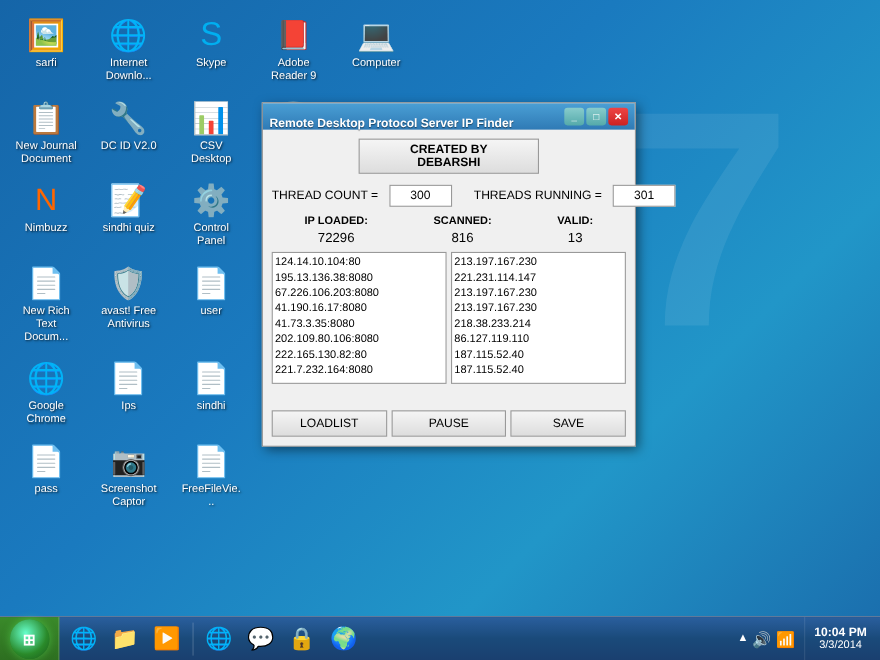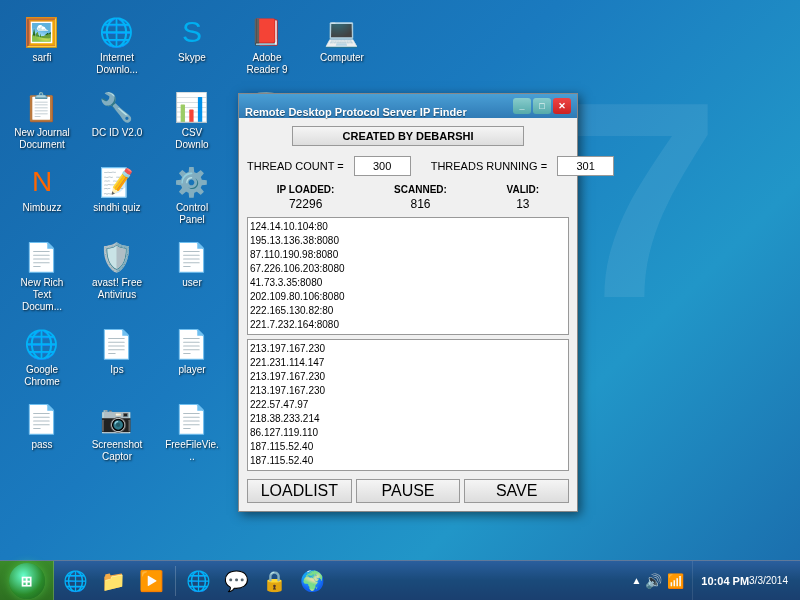--- a/index.html
+++ b/index.html
@@ -148,21 +148,21 @@
       display: flex;
       align-items: center;
       gap: 4px;
       padding: 0 8px;
       font-size: 14px;
       color: white;
     }
 
     .taskbar-clock {
       display: flex;
-      flex-direction: row;
+      flex-direction: column;
       align-items: center;
       justify-content: center;
       padding: 0 8px;
       color: white;
       font-size: 11px;
       height: 40px;
       cursor: pointer;
       border-left: 1px solid rgba(255,255,255,0.1);
     }
 
@@ -232,21 +232,21 @@
 
     .created-by-btn {
       display: block;
       margin: 0 auto 10px;
       padding: 3px 36px;
       background: linear-gradient(to bottom, #f5f5f5, #ddd);
       border: 1px solid #999;
       font-size: 11px;
       font-weight: bold;
       cursor: pointer;
-      width: 232px;
+      width: 164px;
       text-align: center;
     }
 
     .form-row {
       display: flex;
       align-items: center;
       margin-bottom: 8px;
       gap: 10px;
     }
 
@@ -285,22 +285,21 @@
     }
 
     .stat-value {
       font-size: 12px;
       font-weight: normal;
     }
 
     .lists-row {
       display: flex;
       gap: 4px;
-      margin-bottom: 8px;
-      flex-direction: column;
+      margin-bottom: 24px;
     }
 
     .list-box {
       flex: 1;
       height: 120px;
       background: white;
       border: 1px solid #999;
       overflow-y: auto;
       font-size: 10px;
       padding: 2px;
@@ -314,21 +313,21 @@
     .buttons-row {
       display: flex;
       gap: 4px;
     }
 
     .action-btn {
       flex: 1;
       height: 24px;
       background: linear-gradient(to bottom, #f5f5f5, #ddd);
       border: 1px solid #999;
-      font-size: 16px;
+      font-size: 11px;
       cursor: pointer;
       display: flex;
       align-items: center;
       justify-content: center;
     }
   </style>
 </head>
 <body>
 
 <div class="desktop">
@@ -361,21 +360,21 @@
     <div class="icon">
       <div class="icon-img">📋</div>
       <div class="icon-label">New Journal Document</div>
     </div>
     <div class="icon">
       <div class="icon-img">🔧</div>
       <div class="icon-label">DC ID V2.0</div>
     </div>
     <div class="icon">
       <div class="icon-img">📊</div>
-      <div class="icon-label">CSV Downlo</div>
+      <div class="icon-label">CSV Desktop</div>
     </div>
 
     <div class="icon">
       <div class="icon-img">🗑️</div>
       <div class="icon-label">Recycle Bin</div>
     </div>
     <div class="icon">
       <div class="icon-img">📁</div>
       <div class="icon-label">dubrute 2.2</div>
     </div>
@@ -425,21 +424,21 @@
     <div class="icon">
       <div class="icon-img">🌐</div>
       <div class="icon-label">Google Chrome</div>
     </div>
     <div class="icon">
       <div class="icon-img">📄</div>
       <div class="icon-label">Ips</div>
     </div>
     <div class="icon">
       <div class="icon-img">📄</div>
-      <div class="icon-label">player</div>
+      <div class="icon-label">sindhi</div>
     </div>
     <div class="icon">
       <div class="icon-img">📄</div>
       <div class="icon-label">New Text Document</div>
     </div>
 
     <div class="icon">
       <div class="icon-img">🎬</div>
       <div class="icon-label">VLC media player</div>
     </div>
@@ -489,33 +488,32 @@
         <div class="stat-col">
           <span class="stat-label">VALID:</span>
           <span class="stat-value">13</span>
         </div>
       </div>
 
       <div class="lists-row">
         <div class="list-box" id="ip-list">
             <div class="item">124.14.10.104:80</div>
             <div class="item">195.13.136.38:8080</div>
-            <div class="item">87.110.190.98:8080</div>
             <div class="item">67.226.106.203:8080</div>
+            <div class="item">41.190.16.17:8080</div>
             <div class="item">41.73.3.35:8080</div>
             <div class="item">202.109.80.106:8080</div>
             <div class="item">222.165.130.82:80</div>
             <div class="item">221.7.232.164:8080</div>
           </div>
         <div class="list-box" id="valid-list">
             <div class="item">213.197.167.230</div>
             <div class="item">221.231.114.147</div>
             <div class="item">213.197.167.230</div>
             <div class="item">213.197.167.230</div>
-            <div class="item">222.57.47.97</div>
             <div class="item">218.38.233.214</div>
             <div class="item">86.127.119.110</div>
             <div class="item">187.115.52.40</div>
             <div class="item">187.115.52.40</div>
           </div>
       </div>
 
       <div class="buttons-row">
         <button class="action-btn">LOADLIST</button>
         <button class="action-btn">PAUSE</button>

